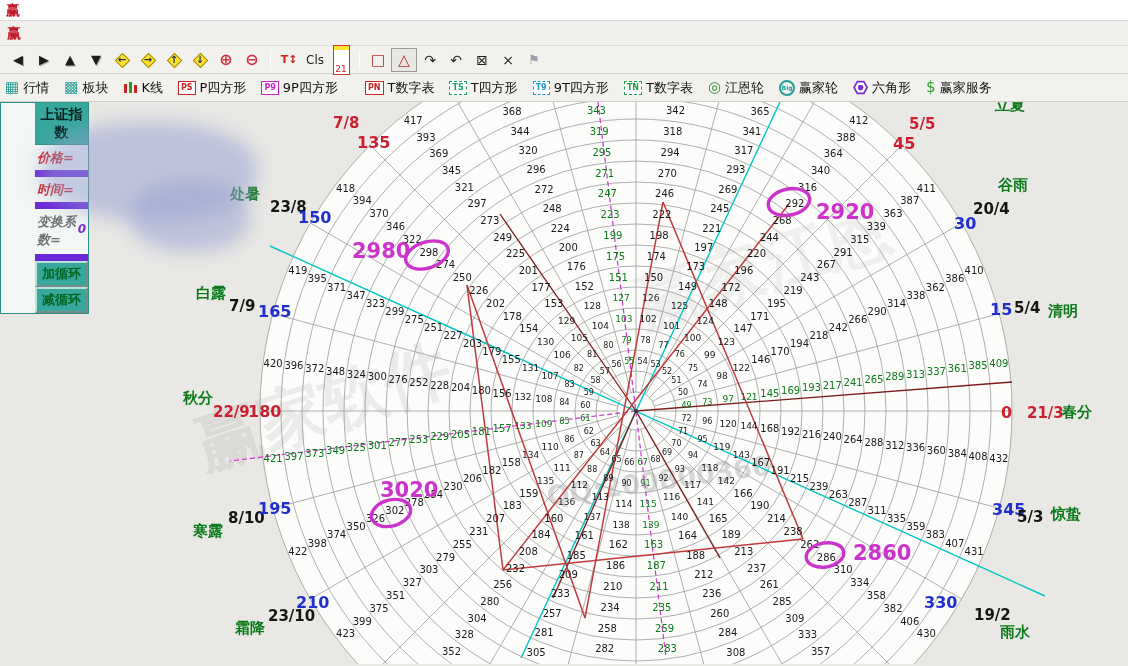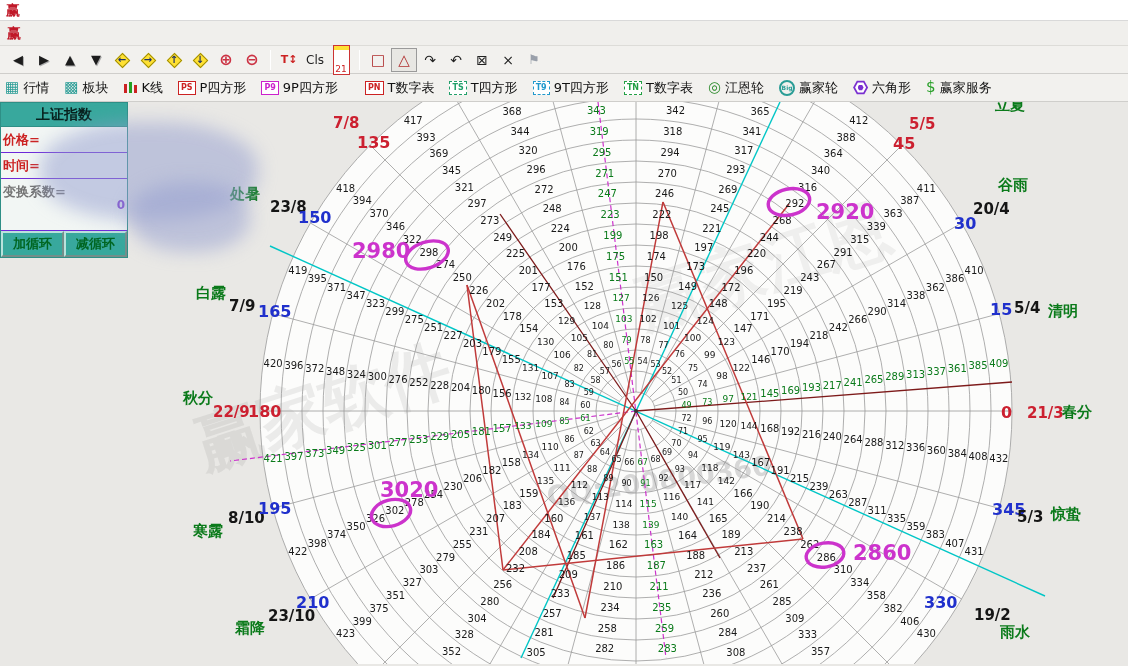--- a/index.html
+++ b/index.html
@@ -34,28 +34,28 @@
     background-image:linear-gradient(#cc2222,#cc2222),linear-gradient(#22a022,#22a022),linear-gradient(#cc2222,#cc2222);
     background-position:1px 3px,6px 1px,11px 4px; background-size:3px 9px,3px 11px,3px 8px; background-repeat:no-repeat; }
   .big-circle { width:16px; height:16px; border:2px solid #2a9d96; border-radius:50%; color:#2a9d96; font-size:6px; font-weight:bold; display:flex; align-items:center; justify-content:center; }
   .hex-o { width:15px; height:15px; background:#7a2fd0; clip-path:polygon(25% 5%,75% 5%,100% 50%,75% 95%,25% 95%,0 50%); display:flex; align-items:center; justify-content:center; }
   .hex-i { width:11px; height:11px; background:#ffffff; clip-path:polygon(25% 5%,75% 5%,100% 50%,75% 95%,25% 95%,0 50%); display:flex; align-items:center; justify-content:center; }
   .hex-c { width:6px; height:6px; background:#7a2fd0; clip-path:polygon(25% 5%,75% 5%,100% 50%,75% 95%,25% 95%,0 50%); }
   
   .content { position:relative; width:1128px; height:562px; background:#e9e8e5; }
   .content svg { position:absolute; left:0; top:0; }
   
-  .panel { position:absolute; left:0; top:0; width:128px; z-index:3; border:1px solid #2e8f86; background:#f2f6f4; }
+  .panel { position:absolute; left:0; top:0; width:89px; z-index:3; border:1px solid #2e8f86; background:#f2f6f4;padding-left:34px; }
   .panel-header { background:#38a89d; color:#07211e; font-weight:bold; text-align:center; padding:3px 0 2px; font-size:14px; border-bottom:1px solid #2e8f86; }
-  .panel-row { border-bottom:1px solid #6d28d9; padding:4px 2px 3px; font-size:13px; min-height:25px; position:relative; }
+  .panel-row { border-bottom:7px solid #6d28d9; padding:4px 2px 3px; font-size:13px; min-height:25px; position:relative;font-style:italic; }
   .panel-row.tall { min-height:52px; }
   .lbl-red { color:#cc2222; font-weight:bold; }
   .lbl-purple { color:#737373; font-weight:bold; }
   .row-val { position:absolute; right:2px; bottom:18px; color:#7a2fd0; font-weight:bold; font-size:12px; }
-  .panel-btns { display:flex; }
+  .panel-btns { display:flex;flex-direction:column; }
   .panel-btn { flex:1; background:#38a89d; border:2px outset #b9e2dc; text-align:center; padding:2px 0; font-size:13px; color:#062; font-weight:bold; cursor:default; }
   .blur-blob { position:absolute; background:rgba(148,158,208,0.5); filter:blur(9px); border-radius:45%; z-index:4; pointer-events:none; }
 </style>
 </head>
 <body>
 
 <div class="titlebar">
   <span class="logo">赢</span>
 </div>
 

